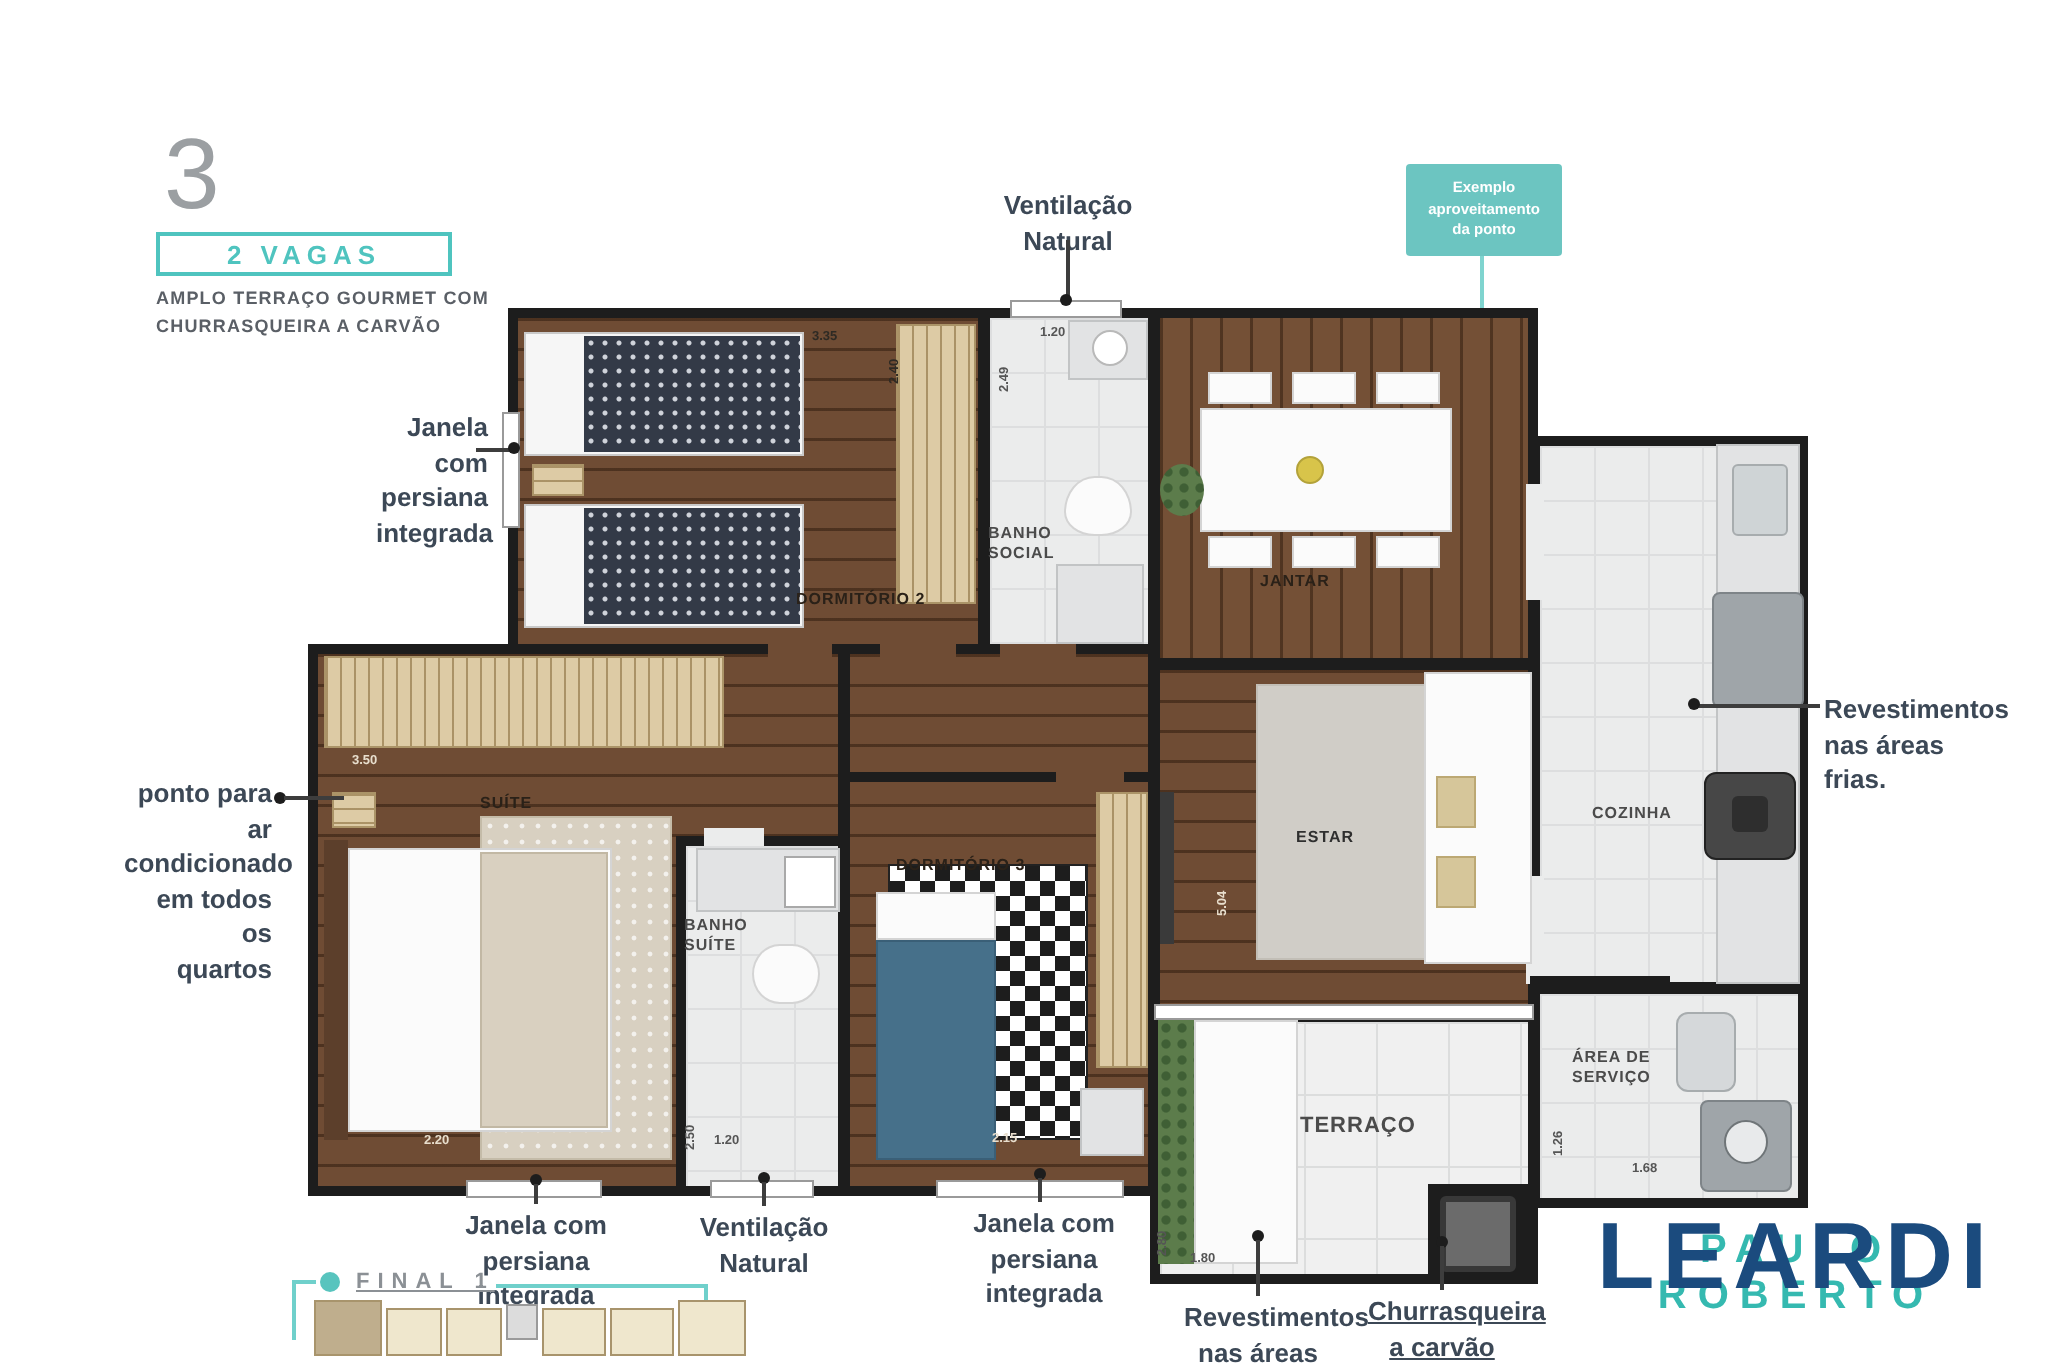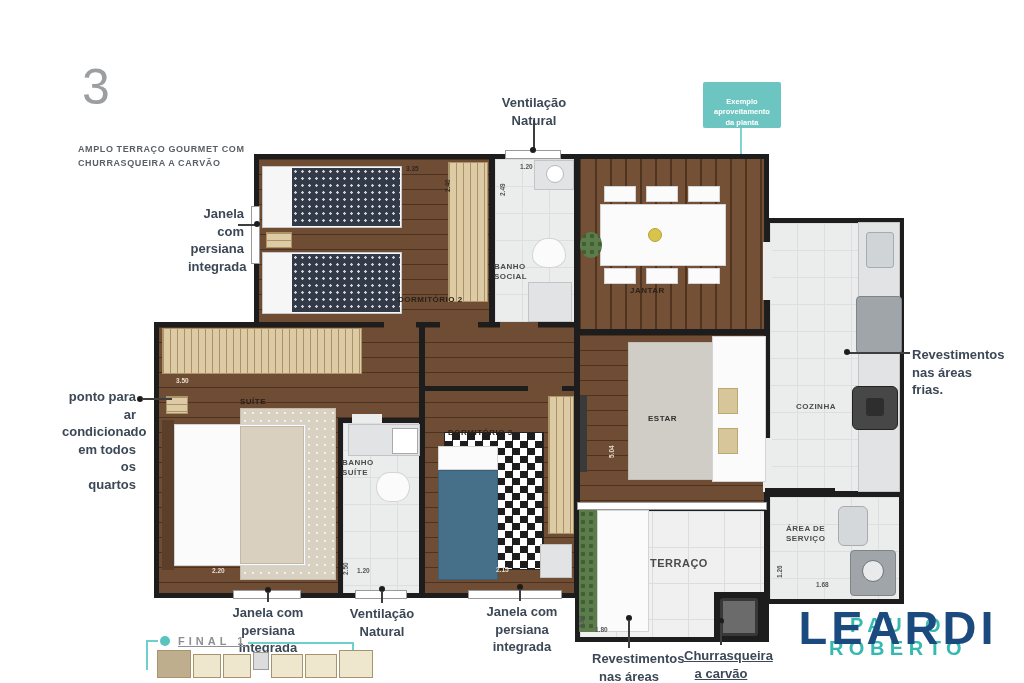--- a/index.html
+++ b/index.html
@@ -65,29 +65,32 @@
   .brand-main{font-size:47px;font-weight:700;color:#1b4b7e;letter-spacing:4px;text-align:center;line-height:.95;}
 </style>
 </head>
 <body>
 
 <div id="stage">
 
   <div class="abs" style="left:82px;top:62px;display:flex;align-items:flex-start;">
     <span class="big-num">3</span>
   </div>
+  <div class="abs vagas" style="left:78px;top:116px;width:148px;height:22px;">
+    <span>2 VAGAS</span>
+  </div>
   <div class="abs tagline" style="left:78px;top:143px;">
     <span>AMPLO TERRAÇO GOURMET COM</span><br>
     <span>CHURRASQUEIRA A CARVÃO</span>
   </div>
 
-  <div class="abs note-badge" style="left:703px;top:82px;width:78px;height:46px;justify-content:flex-end;">
+  <div class="abs note-badge" style="left:703px;top:82px;width:78px;height:46px;">
     <span>Exemplo</span>
     <span>aproveitamento</span>
-    <span>da planta</span>
+    <span>da ponto</span>
   </div>
   <div class="abs lead-teal-v" style="left:740px;top:128px;height:167px;"></div>
   <div class="abs dot-teal" style="left:736px;top:292px;"></div>
 
   <div class="abs room wood-h" style="left:254px;top:154px;width:240px;height:174px;"></div>
   <div class="abs room tile" style="left:490px;top:154px;width:89px;height:174px;"></div>
   <div class="abs room wood-v" style="left:575px;top:154px;width:194px;height:180px;"></div>
   <div class="abs room wood-h" style="left:575px;top:330px;width:194px;height:180px;"></div>
   <div class="abs room tile" style="left:765px;top:218px;width:139px;height:278px;"></div>
   <div class="abs room tile" style="left:765px;top:492px;width:139px;height:112px;"></div>

